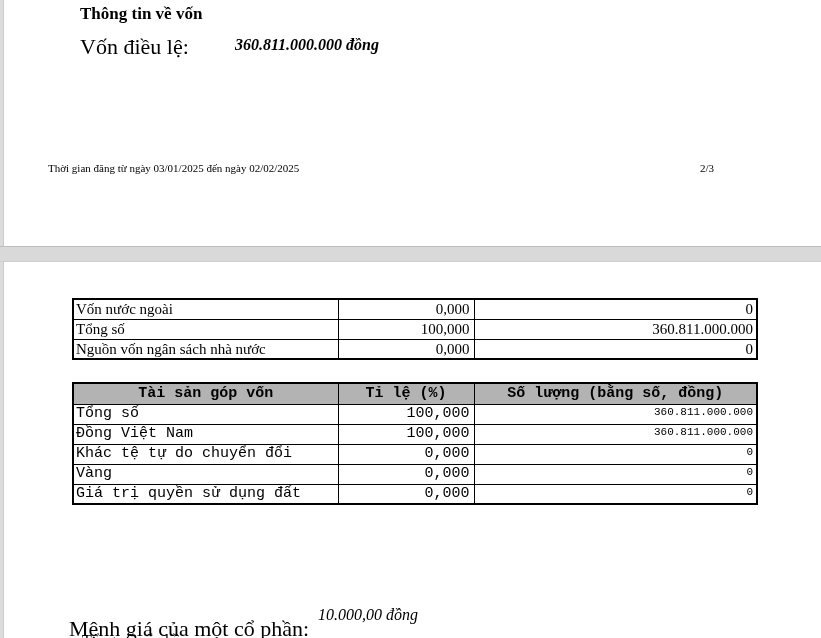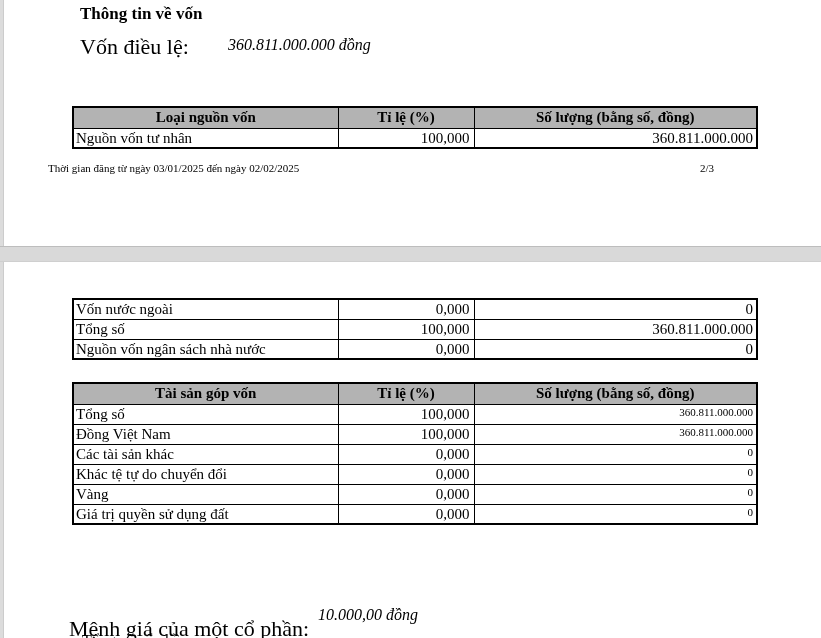--- a/index.html
+++ b/index.html
@@ -64,43 +64,22 @@
 <div class="viewport">
 
   <div class="left-strip"></div>
 
   <div class="page page-1">
 
     <div class="h-bold" style="left:76px; top:4px;">Thông tin về vốn</div>
 
     <div class="lbl" style="left:76px; top:34px;">Vốn điều lệ:</div>
 
-    <div class="val-italic" style="left:224px; top:34px; width:152px;">360.811.000.000 đồng</div>
+    <div class="val-italic" style="left:231px; top:34px; width:152px;font-weight:bold;">360.811.000.000 đồng</div>
 
-    <table class="grid" style="left:68px; top:106px;">
-      <colgroup>
-          <col class="c0">
-          <col class="c1">
-          <col class="c2">
-        </colgroup>
-      <thead>
-        <tr>
-          <th>Loại nguồn vốn</th>
-          <th>Tỉ lệ (%)</th>
-          <th>Số lượng (bằng số, đồng)</th>
-        </tr>
-      </thead>
-      <tbody>
-        <tr>
-            <td class="c0">Nguồn vốn tư nhân</td>
-            <td class="c1">100,000</td>
-            <td class="c2">360.811.000.000</td>
-          </tr>
-      </tbody>
-    </table>
 
     <div class="footer-line" style="left:44px; top:162px;">Thời gian đăng  từ ngày 03/01/2025 đến ngày 02/02/2025</div>
 
     <div class="footer-line" style="left:696px; top:162px;">2/3</div>
   </div>
 
   <div class="page-gap"></div>
 
   <div class="page page-2">
 
@@ -122,21 +101,21 @@
             <td class="c2">360.811.000.000</td>
           </tr>
           <tr>
             <td class="c0">Nguồn vốn ngân sách nhà nước</td>
             <td class="c1">0,000</td>
             <td class="c2">0</td>
           </tr>
       </tbody>
     </table>
 
-    <table class="grid small-amounts" style="left:68px; top:120px;">
+    <table class="grid small-amounts" style="left:68px; top:120px;font-family:Liberation Mono, monospace;">
       <colgroup>
           <col class="c0">
           <col class="c1">
           <col class="c2">
         </colgroup>
       <thead>
         <tr>
           <th>Tài sản góp vốn</th>
           <th>Tỉ lệ (%)</th>
           <th>Số lượng (bằng số, đồng)</th>
@@ -145,25 +124,20 @@
       <tbody>
         <tr>
             <td class="c0">Tổng số</td>
             <td class="c1">100,000</td>
             <td class="c2">360.811.000.000</td>
           </tr>
           <tr>
             <td class="c0">Đồng Việt Nam</td>
             <td class="c1">100,000</td>
             <td class="c2">360.811.000.000</td>
-          </tr>
-          <tr>
-            <td class="c0">Các tài sản khác</td>
-            <td class="c1">0,000</td>
-            <td class="c2">0</td>
           </tr>
           <tr>
             <td class="c0">Khác tệ tự do chuyển đổi</td>
             <td class="c1">0,000</td>
             <td class="c2">0</td>
           </tr>
           <tr>
             <td class="c0">Vàng</td>
             <td class="c1">0,000</td>
             <td class="c2">0</td>

